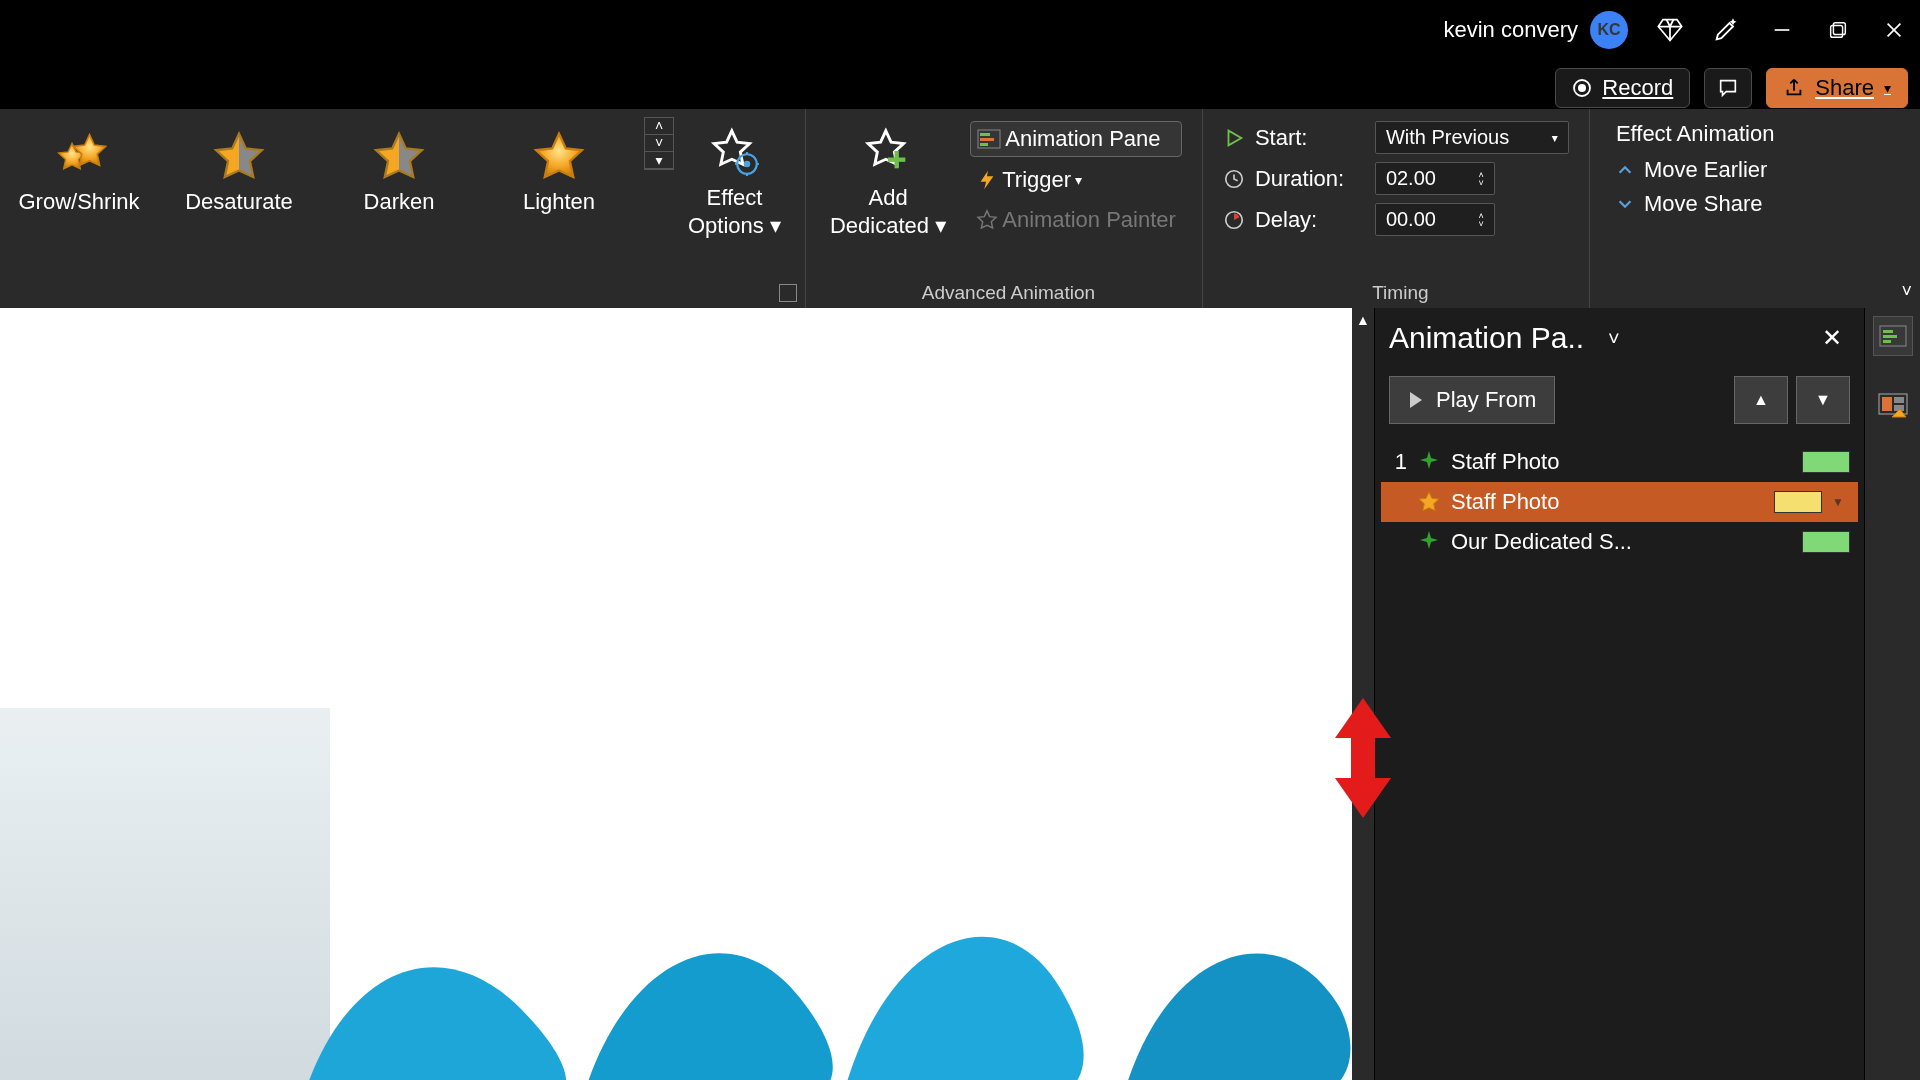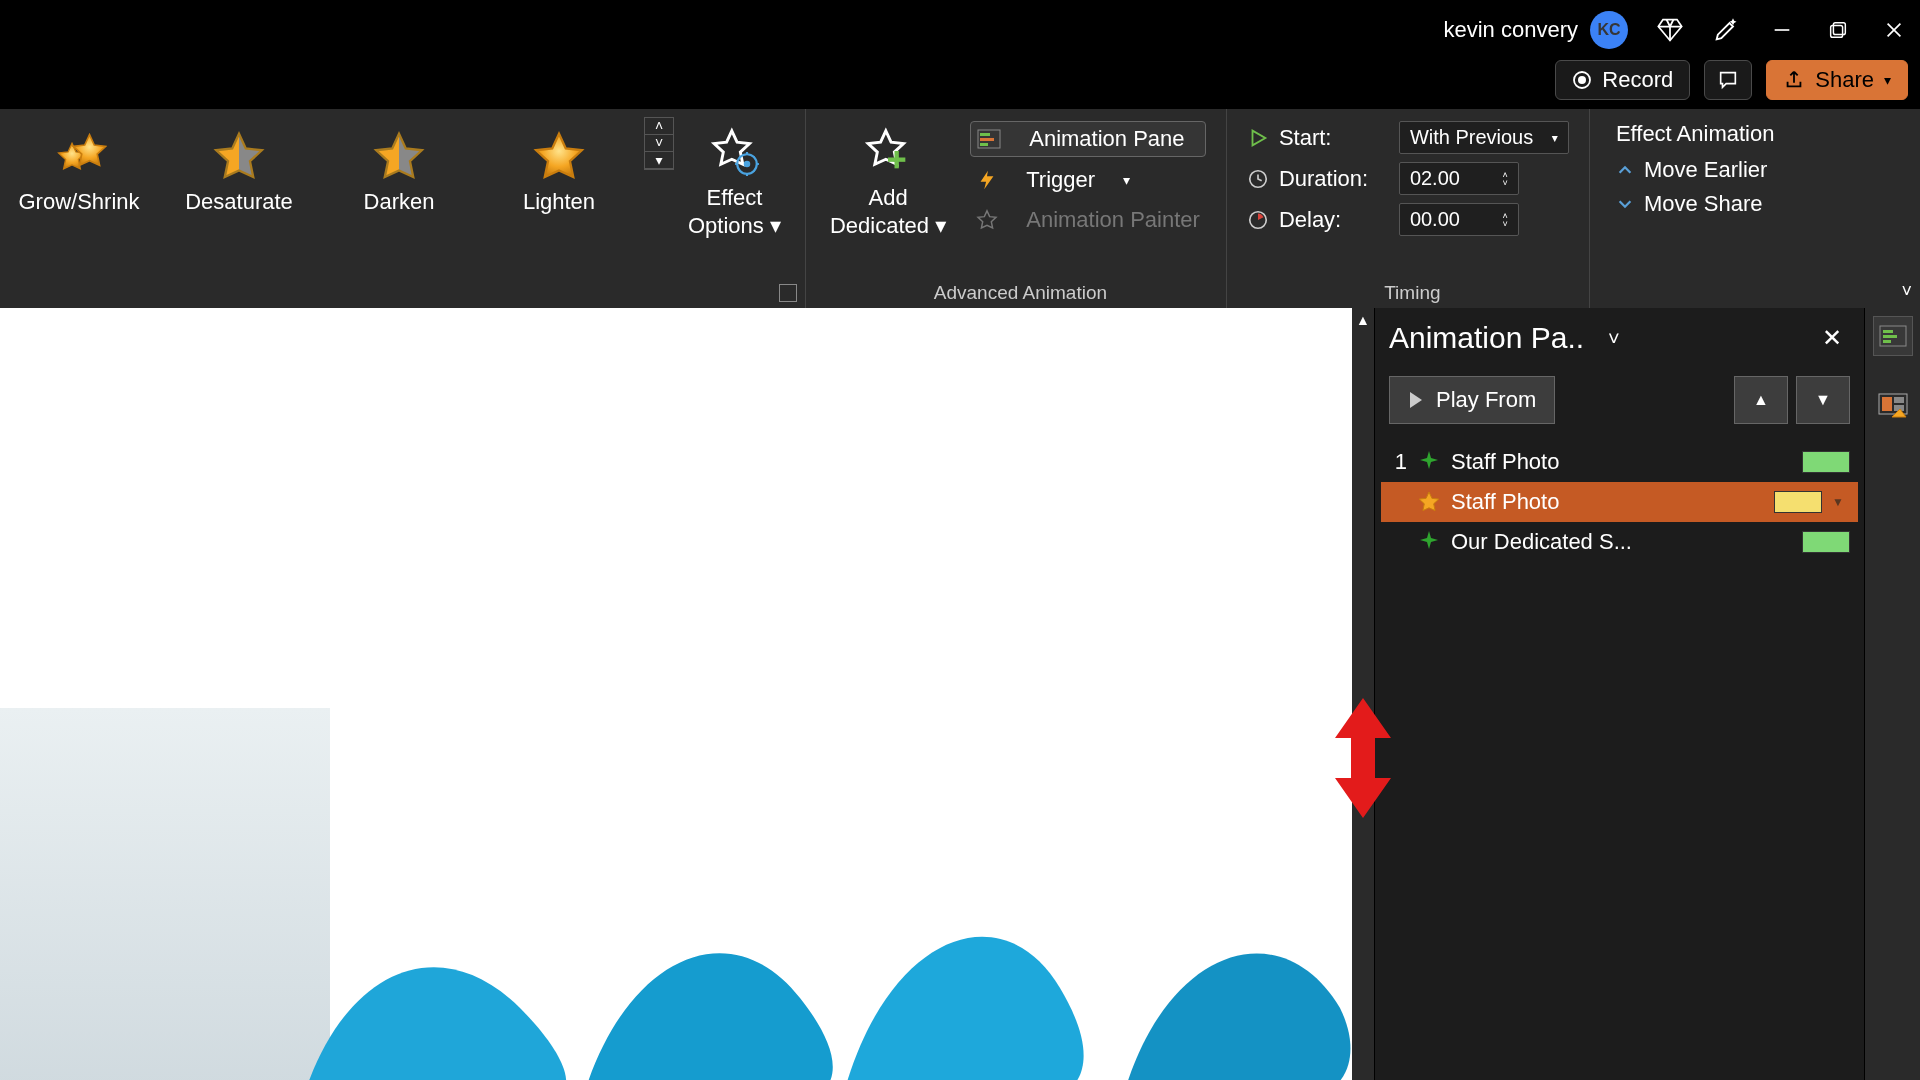--- a/index.html
+++ b/index.html
@@ -5,21 +5,21 @@
 * { margin: 0; padding: 0; box-sizing: border-box; font-family: "Segoe UI", Arial, sans-serif; }
 body { background: #000; color: #fff; width: 1920px; height: 1080px; overflow: hidden; position: relative; }
 
 
 .titlebar { height: 60px; display: flex; justify-content: flex-end; align-items: center; padding: 0 12px; gap: 28px; }
 .user { display: flex; align-items: center; gap: 12px; font-size: 22px; }
 .avatar { width: 38px; height: 38px; border-radius: 50%; background: #3b82f6; display: flex; align-items: center; justify-content: center; font-size: 16px; font-weight: 600; color: #363636; }
 .tbicon { width: 28px; height: 28px; display: flex; align-items: center; justify-content: center; }
 
 
-.actionbar { height: 48px; display: flex; justify-content: flex-end; align-items: flex-start; padding: 0 12px; gap: 14px; }
+.actionbar { height: 48px; display: flex; justify-content: flex-end; align-items: flex-end; padding: 0 12px; gap: 14px; text-decoration: underline; }
 .btn { border: 1px solid #4a4a4a; background: #1a1a1a; color: #fff; padding: 6px 16px; border-radius: 6px; font-size: 22px; display: flex; align-items: center; gap: 10px; cursor: pointer; }
 .btn.iconbtn { padding: 8px 12px; }
 .btn.share { background: #d97436; border-color: #d97436; color: #000; }
 
 
 .ribbon { background: #2a2a2a; height: 200px; display: flex; position: relative; border-top: 1px solid #000; }
 .group { border-right: 1px solid #444; padding: 8px 10px 32px 10px; position: relative; display: flex; align-items: flex-start; }
 .group-label { position: absolute; bottom: 4px; left: 9px; right: 0; text-align: center; font-size: 19px; color: #ccc; }
 .dialoglauncher { position: absolute; bottom: 6px; right: 8px; width: 18px; height: 18px; border: 1px solid #888; }
 
@@ -28,29 +28,29 @@
 .effect-item span { font-size: 22px; color: #fff; }
 .star { width: 56px; height: 56px; position: relative; }
 .star svg { width: 100%; height: 100%; }
 .gallery-scroll { width: 30px; display: flex; flex-direction: column; border: 1px solid #555; margin-left: 6px; }
 .gallery-scroll div { flex: 1; display: flex; align-items: center; justify-content: center; border-bottom: 1px solid #555; font-size: 14px; }
 
 .vbtn { display: flex; flex-direction: column; align-items: center; justify-content: center; gap: 2px; padding: 8px 14px; font-size: 22px; }
 .vbtn .iconlarge { width: 52px; height: 52px; margin-bottom: 6px; }
 
 .adv-col { display: flex; flex-direction: column; gap: 6px; padding: 4px 10px; font-size: 22px; }
-.adv-row { display: flex; align-items: center; gap: 28px; padding: 4px 6px; }
+.adv-row { display: flex; align-items: center; gap: 4px; padding: 4px 6px; }
 .adv-row.boxed { border: 1px solid #666; border-radius: 4px; background: #353535; }
 .adv-row.disabled { color: #777; }
 
 .timing-col { display: flex; flex-direction: column; gap: 8px; padding: 4px 10px; font-size: 22px; }
 .timing-row { display: flex; align-items: center; gap: 10px; }
 .timing-row label { min-width: 110px; }
 .select, .spinner { background: #1f1f1f; border: 1px solid #555; padding: 4px 10px; font-size: 20px; color: #fff; display: flex; align-items: center; justify-content: space-between; border-radius: 2px; }
-.select { width: 170px; }
+.select { width: 194px; }
 .spinner { width: 120px; }
 .spinner .arrows { display: flex; flex-direction: column; font-size: 9px; line-height: 8px; margin-left: 8px; }
 
 .reorder-col { display: flex; flex-direction: column; gap: 8px; padding: 4px 16px; font-size: 22px; }
 .reorder-col .hdr { margin-bottom: 2px; }
 .reorder-item { display: flex; align-items: center; gap: 10px; }
 
 .collapse { position: absolute; right: 8px; bottom: 6px; font-size: 18px; }
 
 

